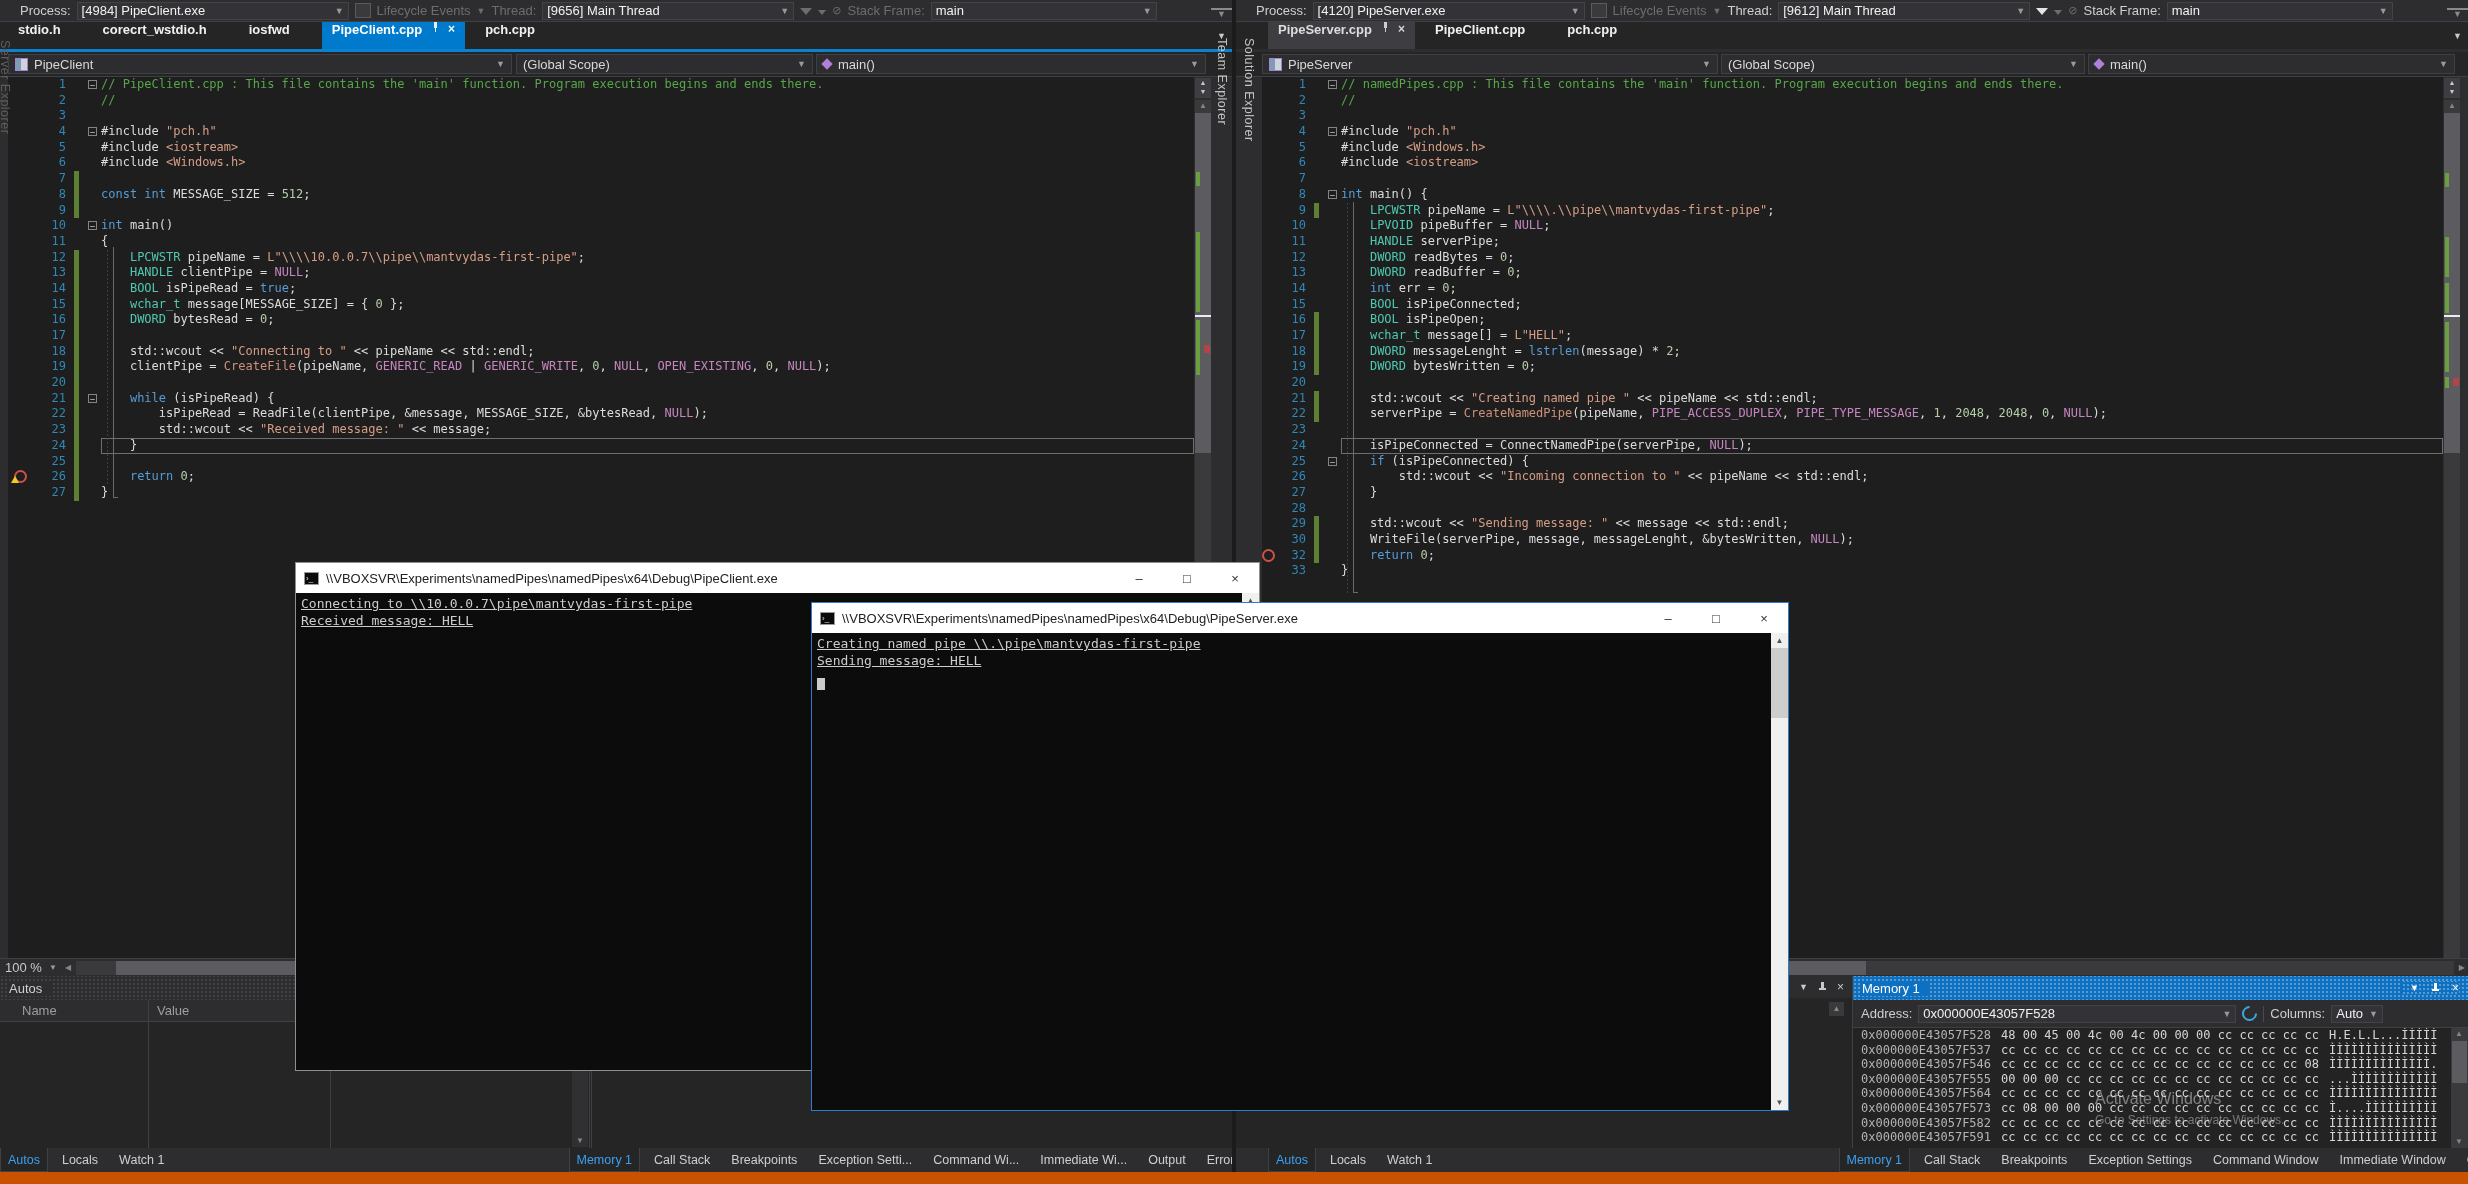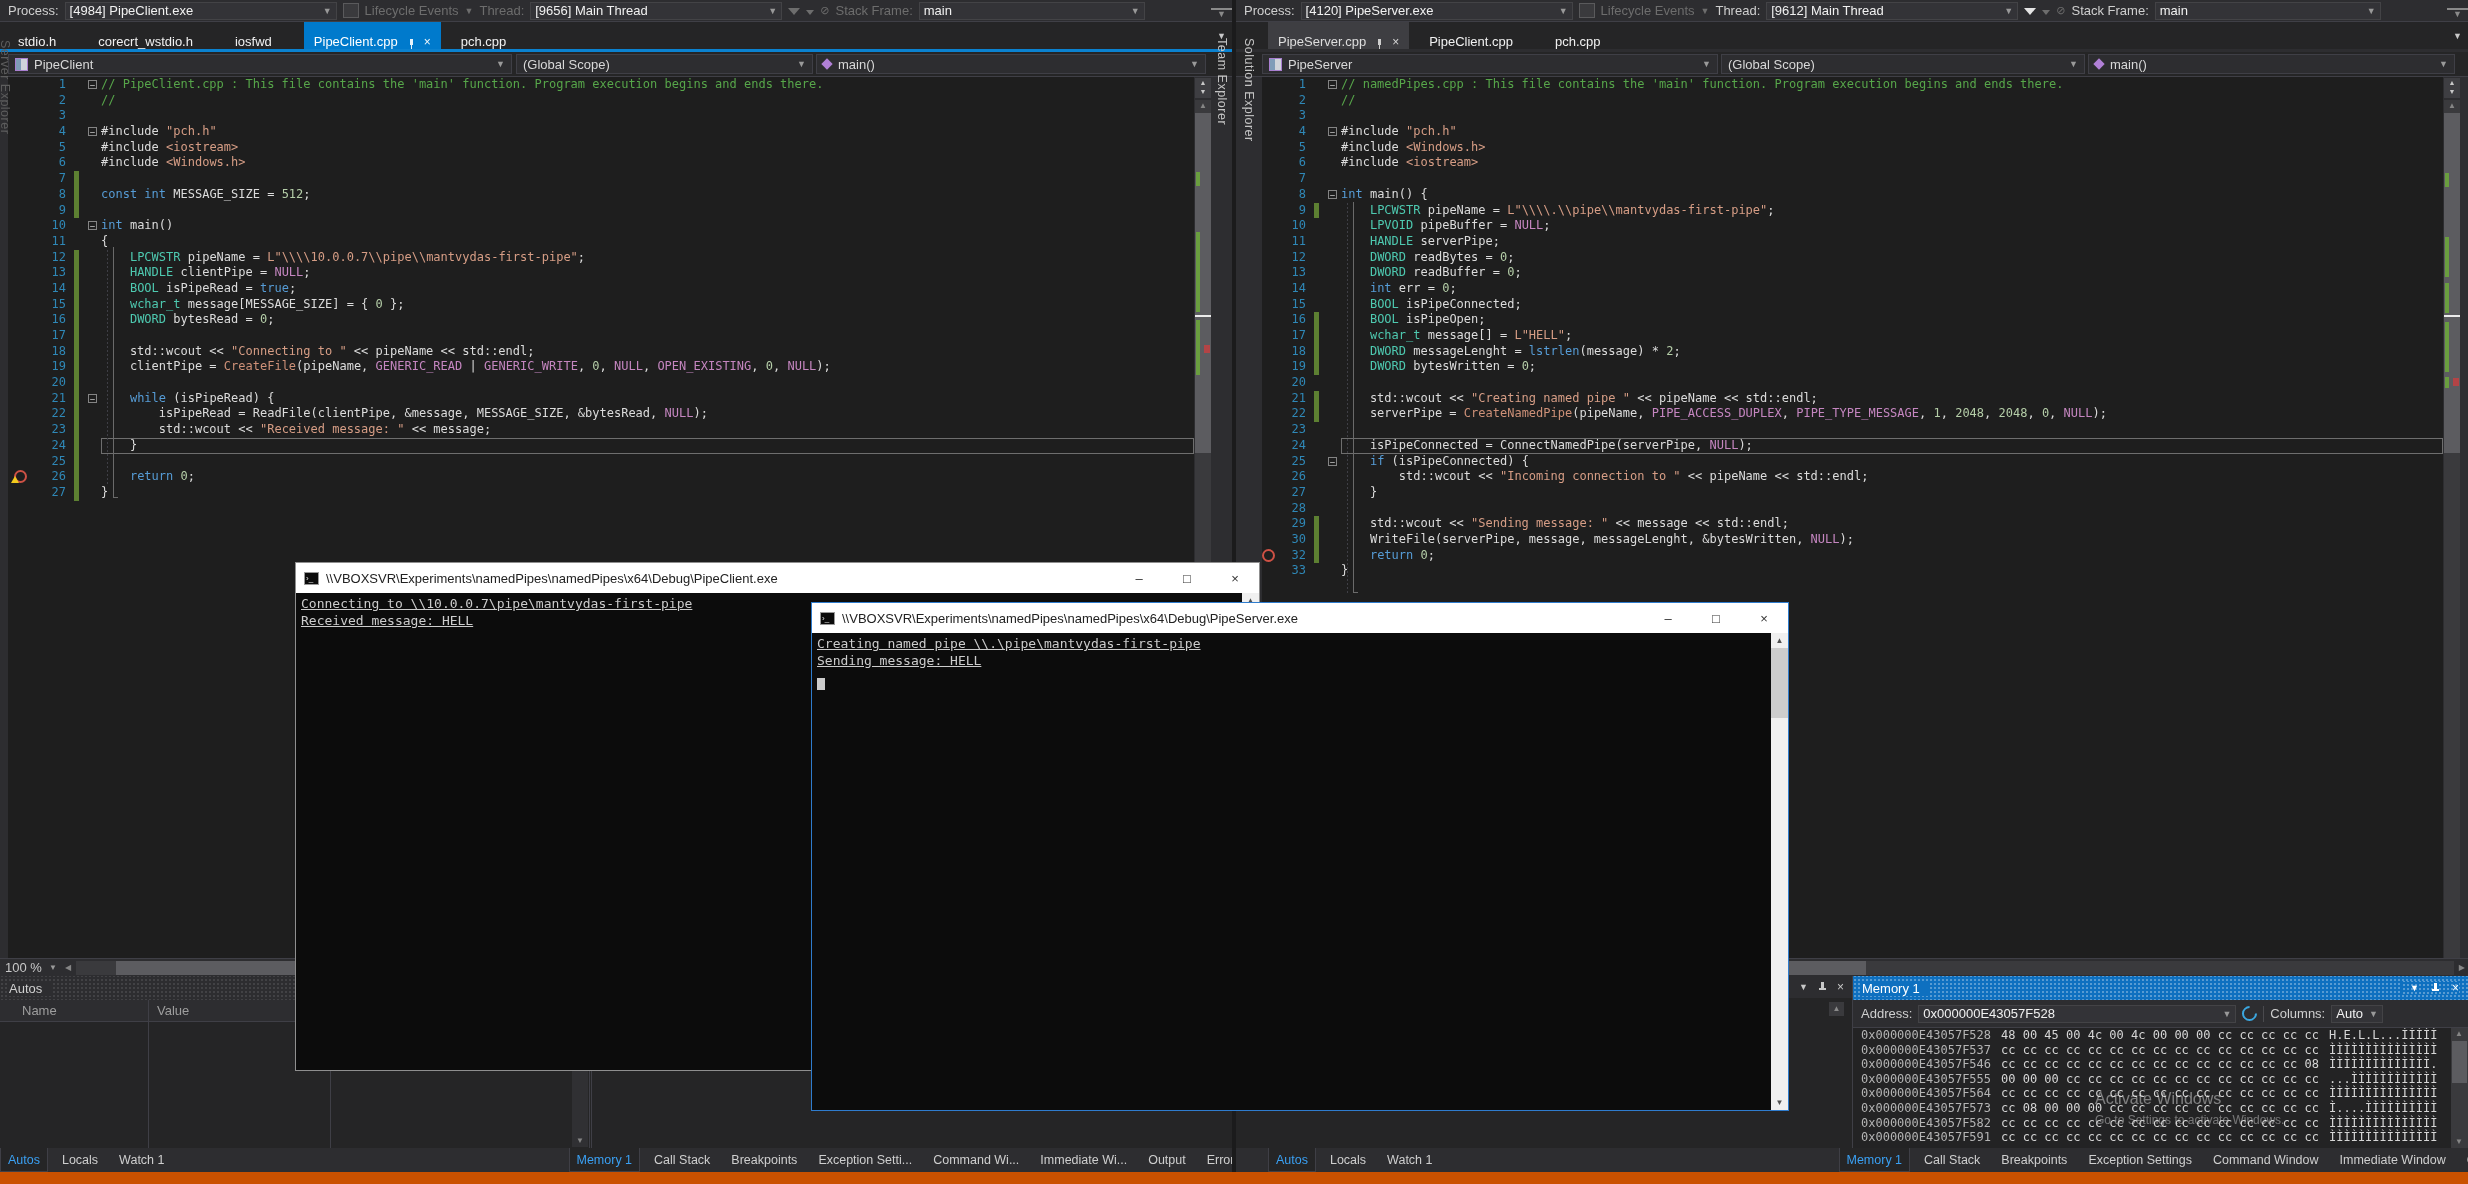--- a/index.html
+++ b/index.html
@@ -7,37 +7,37 @@
           font-family:"Liberation Sans",sans-serif;color:#d0d0d0;font-size:13px;}
   .abs{position:absolute;}
 
   
   .vs{position:absolute;top:0;width:1232px;height:1172px;background:#2d2d30;}
   #vsL{left:0;} #vsR{left:1236px;}
   .divider{position:absolute;left:1232px;top:0;width:4px;height:1172px;background:#1b1b1c;}
 
   
   .dbgbar{position:absolute;left:0;top:0;width:100%;height:22px;background:#2d2d30;border-bottom:1px solid #3f3f46;
-          display:flex;align-items:center;gap:6px;padding-left:8px;box-sizing:border-box;white-space:nowrap;overflow:hidden;}
+          display:flex;align-items:center;gap:6px;padding-left:20px;box-sizing:border-box;white-space:nowrap;overflow:hidden;}
   .tb-label{color:#cfcfcf;} .tb-label.dim{color:#6d6d6d;}
   .combo{height:18px;background:#333337;border:1px solid #434346;display:flex;align-items:center;
          padding:0 4px;box-sizing:border-box;color:#f1f1f1;}
   .combo .carl{margin-left:auto;color:#999;font-size:9px;padding-left:6px;}
   .combo.w-proc{width:272px;} .combo.w-thr{width:252px;} .combo.w-frame{width:226px;}
   .tbicon{width:14px;height:13px;display:inline-block;position:relative;}
   .lifecycle-ic{border:1px solid #5a5a5c;background:#3a3a3d;}
   .funnel{width:0;height:0;border-left:6px solid transparent;border-right:6px solid transparent;border-top:7px solid #6d6d6d;position:relative;display:inline-block;}
   .funnel::after{content:"";position:absolute;left:-1px;top:-2px;width:2px;height:8px;background:inherit;}
   .funnel.lit{border-top-color:#e4e4e4;}
   .no-ic{color:#6d6d6d;font-size:11px;}
   .ovf{margin-left:auto;color:#8a8a8a;font-size:9px;padding:0 6px;border-top:2px solid #8a8a8a;line-height:8px;margin-top:6px;height:10px;}
 
   
   .tabstrip{position:absolute;left:0;top:22px;width:100%;height:27px;background:#252526;display:flex;align-items:stretch;padding-left:8px;box-sizing:border-box;}
-  .doc-tab{display:flex;align-items:flex-end;padding:0 10px;margin-right:22px;color:#f1f1f1;white-space:nowrap;}
+  .doc-tab{display:flex;align-items:flex-start;padding:0 10px;margin-right:22px;color:#f1f1f1;white-space:nowrap;font-weight:bold;}
   .doc-tab.active{background:#007acc;color:#fff;margin-right:10px;}
   #vsR .doc-tab.active{background:#3e3e42;color:#ddd;}
   .tpin{display:inline-block;width:9px;height:10px;position:relative;margin-left:9px;opacity:.9;}
   .tpin::before{content:"";position:absolute;left:3px;top:0;width:3px;height:6px;background:currentColor;}
   .tpin::after{content:"";position:absolute;left:4px;top:6px;width:1px;height:4px;background:currentColor;}
   .tclose{margin-left:8px;font-size:12px;opacity:.95;}
   .tab-ovf{margin-left:auto;margin-right:6px;align-self:center;color:#c8c8c8;font-size:9px;}
   .tabhl{position:absolute;left:0;top:49px;width:100%;height:3px;background:#0b82d0;}
 
   

